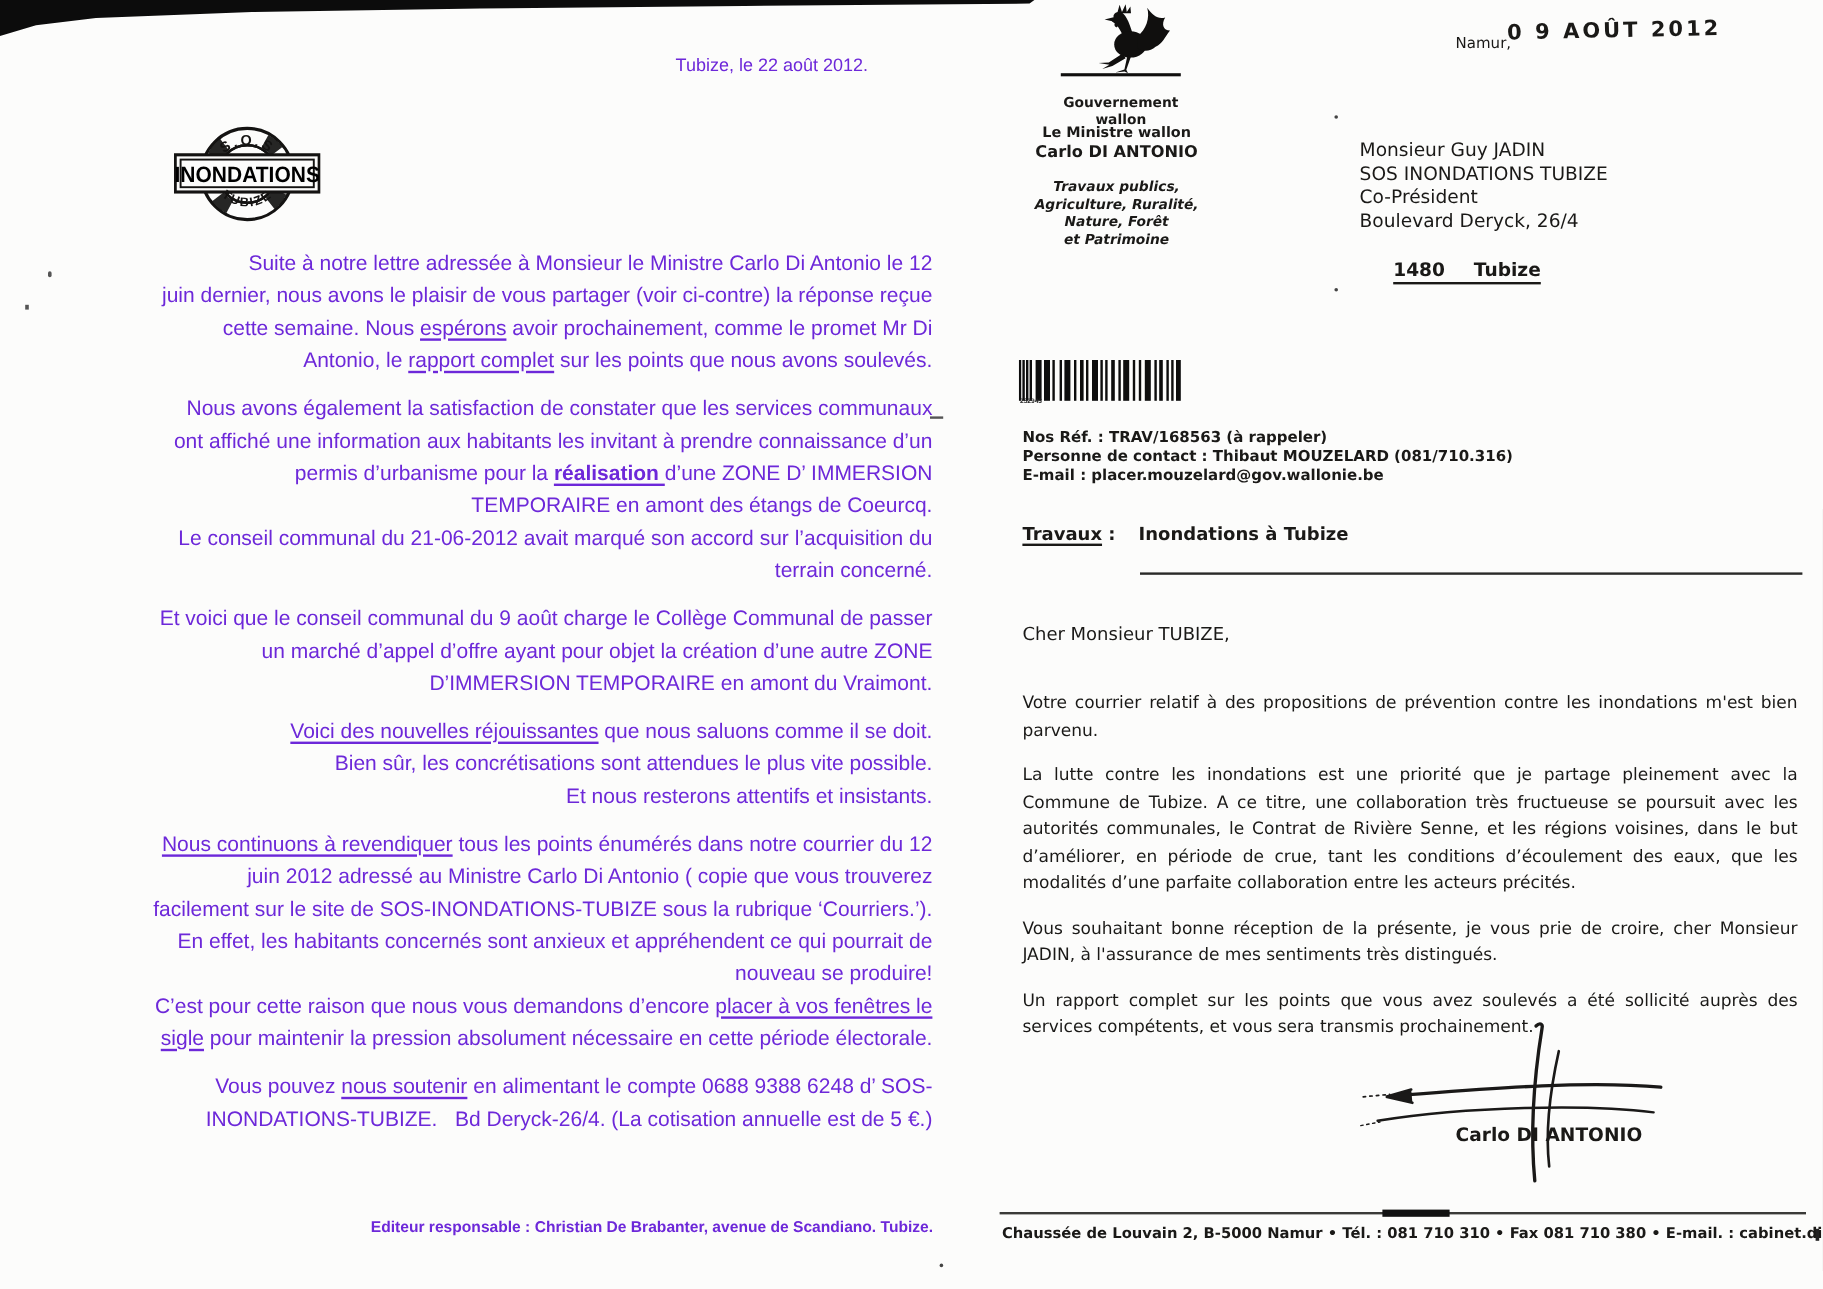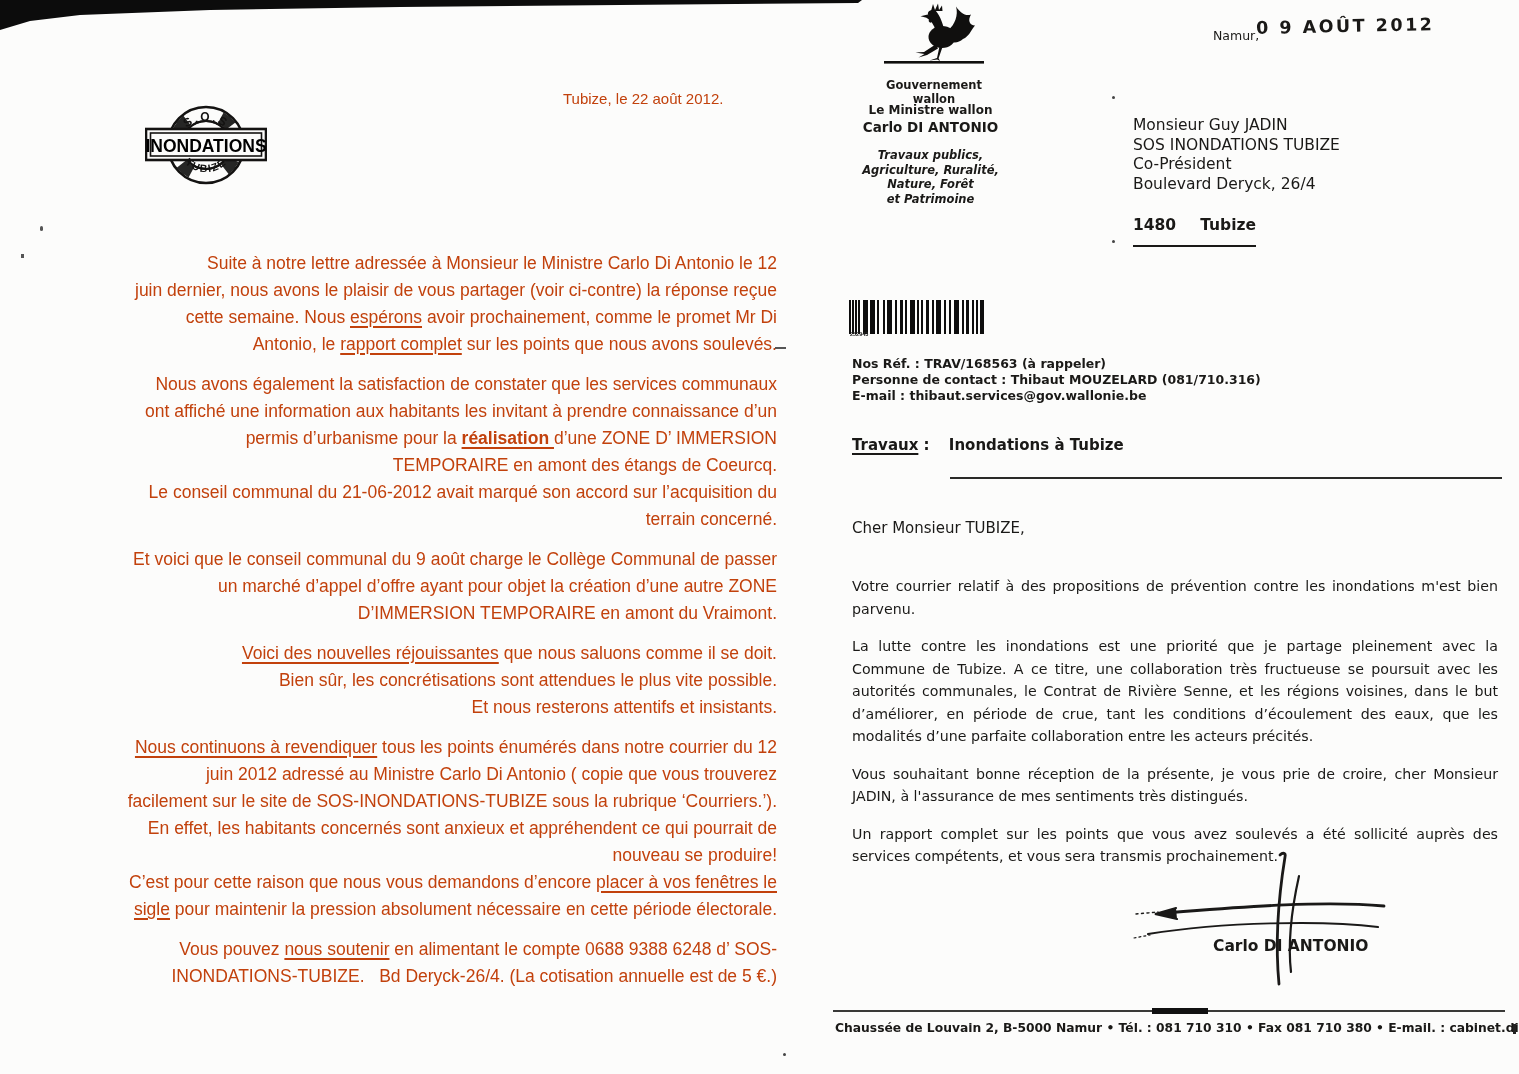--- a/index.html
+++ b/index.html
@@ -1,39 +1,39 @@
 <!DOCTYPE html>
 <html lang="fr"><head>
 <meta charset="utf-8">
 <style>
   html,body{margin:0;padding:0;background:#e8e8e8;}
   #page{position:relative;width:1519px;height:1074px;background:#fcfcfb;overflow:hidden;
         font-family:"Liberation Sans",sans-serif;color:#161514;}
   .abs{position:absolute;}
   
-  .lp{font-family:"Liberation Sans",sans-serif;color:#c2410c;margin-top:44px;}
+  .lp{font-family:"Liberation Sans",sans-serif;color:#6d28d9;}
   #l-date{left:563px;top:46px;font-size:15px;font-weight:500;}
   #l-body{left:127px;top:206px;width:650px;font-size:17.5px;line-height:27px;font-weight:500;text-align:right;}
   #l-body p{margin:0 0 13px 0;}
   #l-body p.indent{text-indent:52px;}
   #l-body u, .u{text-decoration:underline;text-decoration-thickness:2px;text-underline-offset:3px;}
   #l-footer{left:309px;top:1015px;font-size:13px;font-weight:600;}
   
   .rp{font-family:"DejaVu Sans",sans-serif;color:#1a1917;}
   #r-city{left:1213px;top:28px;font-size:12.5px;font-weight:500;}
   #r-stamp{left:1256px;top:16px;font-size:17.5px;font-weight:700;letter-spacing:2.5px;
            transform:rotate(-1.2deg);font-family:"DejaVu Sans",sans-serif;}
   #r-govcaption{left:878px;top:78px;width:112px;text-align:center;font-size:11.5px;font-weight:700;}
   #r-min{left:858px;top:103px;width:145px;text-align:center;}
   #r-min .t1{font-size:12px;font-weight:700;}
   #r-min .t2{font-size:13.5px;font-weight:700;margin-top:2px;}
   #r-min .pf{margin-top:13px;font-size:11.5px;font-style:italic;font-weight:600;line-height:14.5px;}
   #r-addr{left:1133px;top:116px;font-size:15.5px;font-weight:500;line-height:19.5px;}
   #r-postal{left:1133px;top:216px;font-size:15.5px;font-weight:700;}
-  #r-postal .ul{border-bottom:2px solid #1a1917;padding-bottom:11px;}
+  #r-postal .ul{border-bottom:2px solid #1a1917;padding-bottom:1px;margin-left:28px;}
   #r-postal .gap{display:inline-block;width:24px;}
   #r-refs{left:852px;top:356px;font-size:12.5px;font-weight:600;line-height:16px;}
   #r-subject{left:852px;top:436px;font-size:15px;font-weight:700;}
   #r-subject .gap{display:inline-block;width:14px;}
   #r-subjline{left:950px;top:477px;width:552px;height:2px;background:#2a2a28;}
   #r-salut{left:852px;top:519px;font-size:15px;font-weight:500;}
   #r-body{left:852px;top:575px;width:646px;font-size:14.2px;line-height:22.5px;
           font-weight:500;text-align:justify;}
   #r-body p{margin:0 0 15px 0;}
   #r-signer{left:1213px;top:937px;font-size:15.5px;font-weight:700;z-index:1;}
@@ -77,20 +77,21 @@
 
   <div class="abs lp" id="l-body">
     <p class="indent"><span>Suite à notre lettre adressée à Monsieur le Ministre Carlo Di Antonio le 12 juin dernier, nous avons le plaisir de vous partager (voir ci-contre) la réponse reçue cette semaine. Nous </span><span class="u">espérons</span><span> avoir prochainement, comme le promet Mr Di Antonio, le </span><span class="u">rapport complet</span><span> sur les points que nous avons soulevés.</span></p>
     <p><span>Nous avons également la satisfaction de constater que les services communaux ont affiché une information aux habitants les invitant à prendre connaissance d’un permis d’urbanisme pour la </span><span class="u" style="font-weight: 700;">réalisation </span><span>d’une ZONE D’ IMMERSION TEMPORAIRE en amont des étangs de Coeurcq.</span><br><span>Le conseil communal du 21-06-2012 avait marqué son accord sur l’acquisition du terrain concerné.</span></p>
     <p><span>Et voici que le conseil communal du 9 août charge le Collège Communal de passer un marché d’appel d’offre ayant pour objet la création d’une autre ZONE D’IMMERSION TEMPORAIRE en amont du Vraimont.</span></p>
     <p><span class="u">Voici des nouvelles réjouissantes</span><span> que nous saluons comme il se doit.</span><br><span>Bien sûr, les concrétisations sont attendues le plus vite possible.</span><br><span>Et nous resterons attentifs et insistants.</span></p>
     <p><span class="u">Nous continuons à revendiquer</span><span> tous les points énumérés dans notre courrier du 12 juin 2012 adressé au Ministre Carlo Di Antonio  ( copie que vous trouverez facilement sur le site de SOS-INONDATIONS-TUBIZE sous la rubrique ‘Courriers.’). En effet, les habitants concernés sont anxieux et appréhendent ce qui pourrait de nouveau se produire!</span><br><span>C’est pour cette raison que nous vous demandons d’encore </span><span class="u">placer à vos fenêtres le sigle</span><span> pour maintenir la pression absolument nécessaire en cette période électorale.</span></p>
     <p><span>Vous pouvez </span><span class="u">nous soutenir</span><span> en alimentant le compte 0688 9388 6248 d’ SOS-INONDATIONS-TUBIZE.&nbsp;&nbsp; Bd Deryck-26/4. (La cotisation annuelle est de 5 €.)</span></p>
   </div>
 
+  <div class="abs lp" id="l-footer">Editeur responsable : Christian De Brabanter, avenue de Scandiano. Tubize.</div>
 
   <svg class="abs" style="left:882px;top:2px;" width="104" height="63" viewBox="0 0 104 63">
     <g fill="#100f0e">
       <path d="M49 9 L51 2 L53 8 L56 1.5 L57 8 L60 3.5 L60.5 9 Z"></path>
       <path d="M50 8 C46.5 8.5 45 11 46.5 13.5 C44.5 13.5 43.8 15.6 45.6 16.6 C49 18.6 52 23 54 29 L63 30 C60 19 57 11 52.5 8 Z"></path>
       <path d="M46.8 12.2 L38.5 14.2 L46.6 16.2 Z"></path>
       <path d="M47.5 16.5 C46 18.5 46.8 20.5 48.8 20.8 L51 18 Z"></path>
       <ellipse cx="60" cy="35" rx="13.5" ry="11"></ellipse>
       <path d="M66 28 C73 23 76.5 13 74 4.5 C78.5 11 83.5 14.5 89 12.5 C85.5 18.5 87.5 23 93 23.5 C88.5 29 87 34.5 81 37 C76.5 41.5 70 41 66 38.5 Z"></path>
       <path d="M57.5 44.5 L55 56 L47.5 58.5 L55.2 57.6 L58 59 L56.6 56.2 L60.5 45 Z"></path>
@@ -153,21 +154,21 @@
         <rect x="123" y="0" width="2" height="34"></rect>
       <rect x="127" y="0" width="2" height="34"></rect>
         <rect x="131" y="0" width="4" height="34"></rect>
     </g>
     <text x="1" y="36" font-size="5.5" font-weight="bold" fill="#222">252943</text>
   </svg>
 
   <div class="abs rp" id="r-refs">
     <div>Nos Réf. : TRAV/168563 (à rappeler)</div>
     <div>Personne de contact : Thibaut MOUZELARD (081/710.316)</div>
-    <div>E-mail : thibaut.services@gov.wallonie.be</div>
+    <div>E-mail : placer.mouzelard@gov.wallonie.be</div>
   </div>
 
   <div class="abs rp" id="r-subject">
     <span style="text-decoration:underline;text-decoration-thickness:2px;text-underline-offset:3px;">Travaux</span>
     <span>:</span><span class="gap"></span>
     <span>Inondations à Tubize</span>
   </div>
   <div class="abs" id="r-subjline"></div>
 
   <div class="abs rp" id="r-salut">Cher Monsieur TUBIZE,</div>

